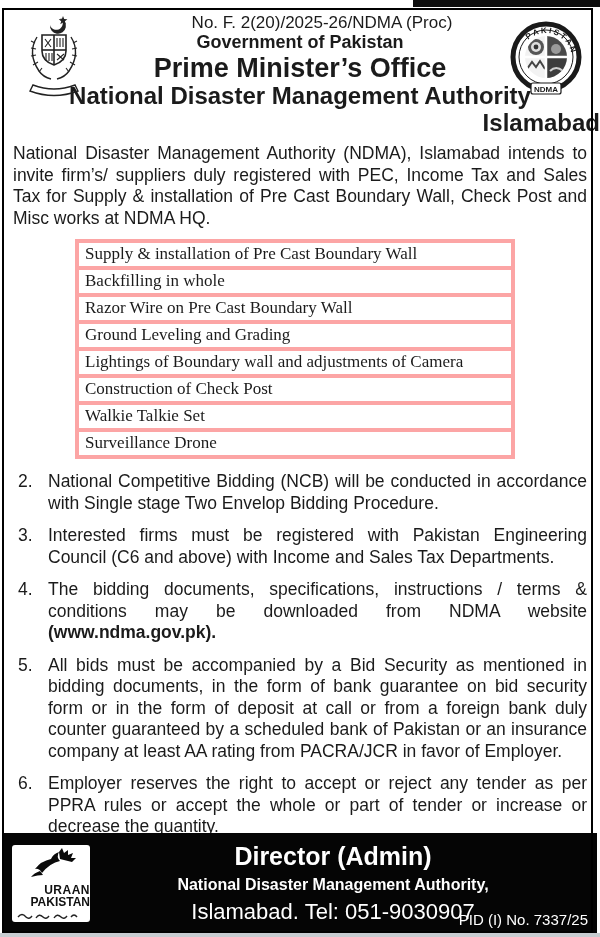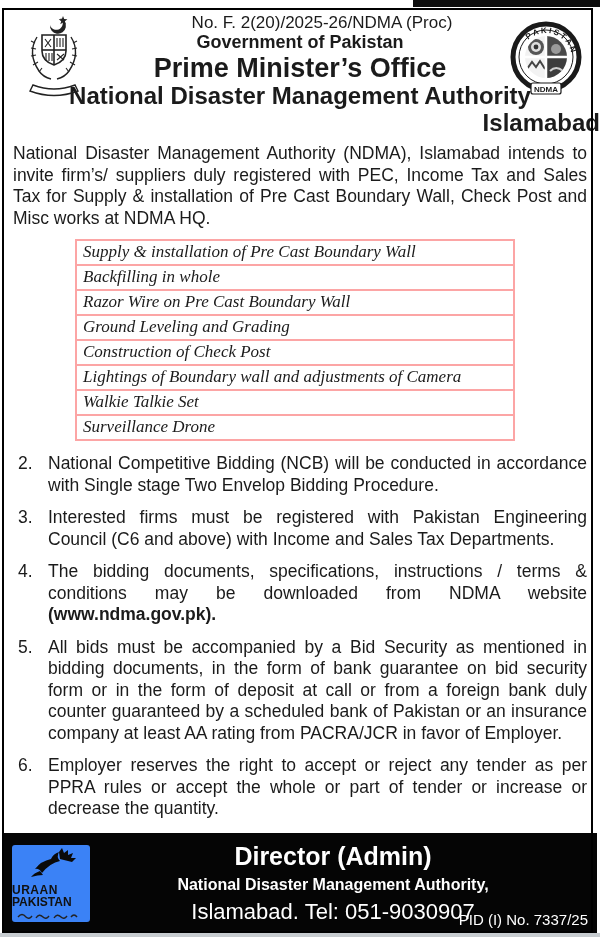--- a/index.html
+++ b/index.html
@@ -25,40 +25,40 @@
   .authority{ font-size: 24px; font-weight: bold; line-height: 26px; }
   .city     { font-size: 24px; font-weight: bold; line-height: 27px; text-align: right; }
 
   
   .intro { margin: 7px 13px 0 13px; font-size: 17.5px; line-height: 21.5px;
            text-align: justify; }
 
   
   .work-table { border-collapse: collapse; margin: 10px 0 0 75px; width: 440px;
                 font-family: "Liberation Serif", serif; font-size: 17px; }
-  .work-table td { border: 2px solid #fca5a5; padding: 1px 22px 2px 6px; height: 20px; font-style: italic; }
+  .work-table td { border: 4px solid #fca5a5; padding: 1px 22px 2px 6px; height: 20px; }
 
   
   .notice-list { margin-top: 12px; }
   .list-item { display: flex; margin: 0 13px 11px 18px; }
   .list-item .num { width: 30px; flex: 0 0 30px; font-size: 17.5px; line-height: 21.5px; }
   .list-item .item-text { flex: 1; font-size: 17.5px; line-height: 21.5px;
                           text-align: justify; }
   .list-item .item-text b { font-weight: bold; }
 
   
   .footer { position: absolute; left: 3px; right: 3px; bottom: 4px; height: 100px;
             background: #050505; color: #fff; }
   .footer-text { position: absolute; left: 76px; right: 10px; top: 8px; text-align: center; }
   .footer-signatory { font-size: 25px; font-weight: bold; line-height: 30px; }
   .footer-org { font-size: 16px; line-height: 27px; font-weight: 700; }
   .footer-contact { font-size: 22px; line-height: 27px; font-weight: 400; }
   .footer-pid { position: absolute; right: 9px; bottom: 5px; font-size: 15px; }
   .uraan-box { position: absolute; left: 9px; top: 12px; width: 78px; height: 77px;
-               background: #3b82f6; color: #111; border-radius: 3px; text-align: left;
+               background: #ffffff; color: #111; border-radius: 3px; text-align: right;
                overflow: hidden; }
   .uraan-line1 { font-size: 12px; font-weight: bold; letter-spacing: 0.5px;
                  line-height: 12px; margin-top: 1px; }
   .uraan-line2 { font-size: 12px; font-weight: bold; letter-spacing: 0px;
                  line-height: 12px; }
 </style>
 </head>
 <body>
 
 <div class="page">
@@ -146,24 +146,24 @@
         <tr>
           <td>Backfilling in whole</td>
         </tr>
         <tr>
           <td>Razor Wire on Pre Cast Boundary Wall</td>
         </tr>
         <tr>
           <td>Ground Leveling and Grading</td>
         </tr>
         <tr>
+          <td>Lightings of Boundary wall and adjustments of Camera</td>
+        </tr>
+        <tr>
           <td>Construction of Check Post</td>
-        </tr>
-        <tr>
-          <td>Lightings of Boundary wall and adjustments of Camera</td>
         </tr>
         <tr>
           <td>Walkie Talkie Set</td>
         </tr>
         <tr>
           <td>Surveillance Drone</td>
         </tr>
       </tbody>
   </table>
 

